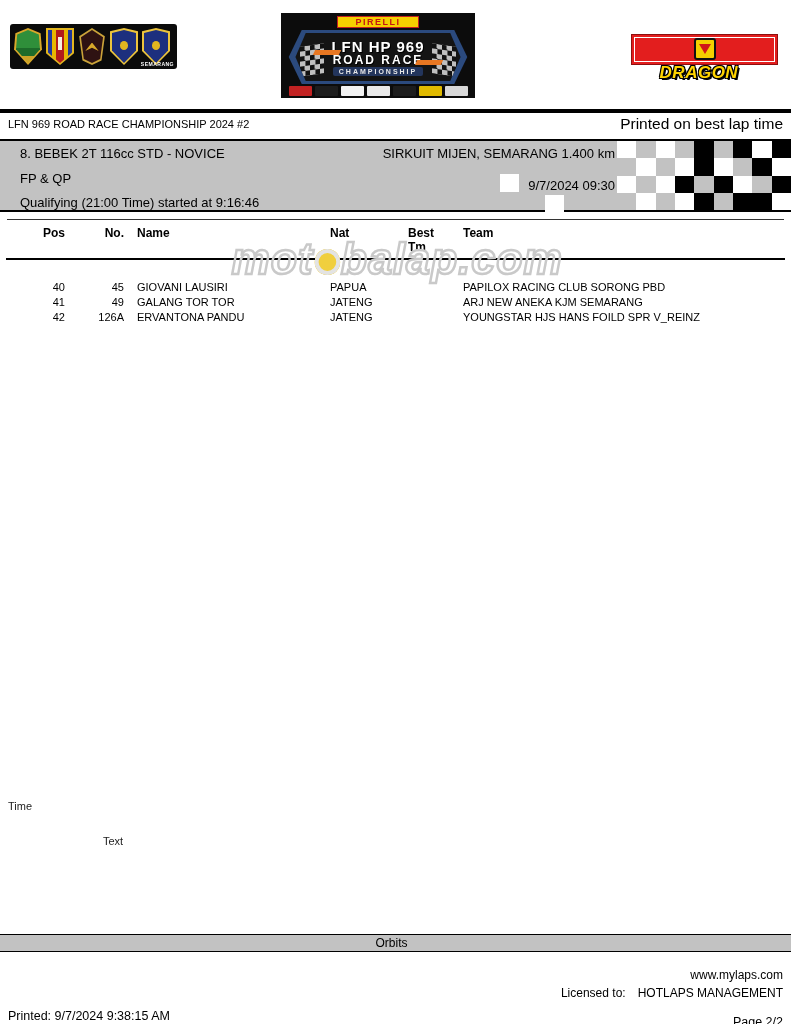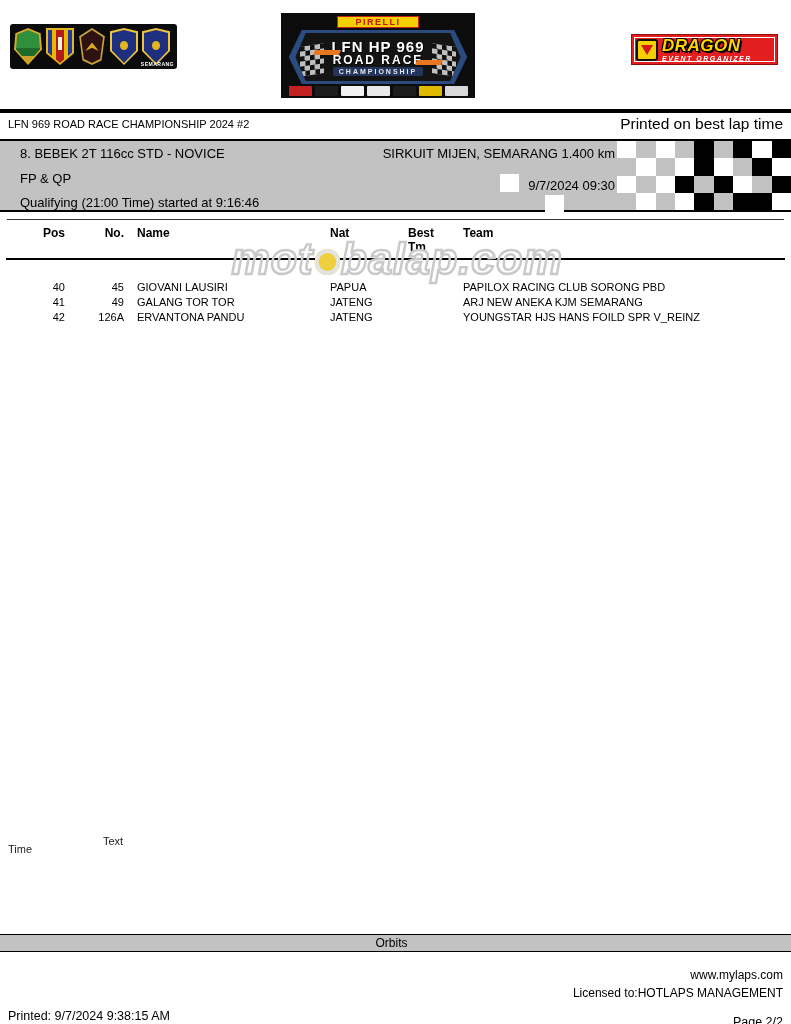--- a/index.html
+++ b/index.html
@@ -44,21 +44,21 @@
   .flag { position:absolute; top:12px; width:24px; height:30px; opacity:.85; transform:skewY(-8deg);
     background:repeating-conic-gradient(#ddd 0 25%, #111 0 50%); background-size:10px 10px; }
   .flag.fl { left:8px; } .flag.fr { right:8px; transform:skewY(8deg); }
   .accent { position:absolute; width:26px; height:5px; background:#e87722; transform:skewX(-25deg); }
   .accent.a1 { left:22px; top:17px; } .accent.a2 { right:22px; bottom:16px; }
   .sponsors { position:absolute; left:0; right:0; bottom:2px; height:10px; display:flex; justify-content:center; gap:3px; }
   .sponsors div { height:10px; width:23px; border-radius:1px; }
 
   .dragon { position:absolute; left:631px; top:22px; width:147px; height:31px; background:#e31e1e;
     border:1px solid #8e0f0f; box-shadow:inset 0 0 0 2px #e31e1e, inset 0 0 0 3px #ffffff;
-    display:flex; align-items:center; padding:3px 4px; gap:4px; }
+    display:flex; align-items:center; padding:3px 4px; gap:4px;flex-direction:column; }
   .dragon-arrowbox { width:22px; height:22px; background:#f5cf00; border:2px solid #111; border-radius:3px;
     display:flex; align-items:center; justify-content:center; flex:0 0 auto; }
   .dragon-arrow { width:0; height:0; border-left:6px solid transparent; border-right:6px solid transparent; border-top:10px solid #d01818; }
   .dragon-texts { display:flex; flex-direction:column; align-items:flex-start; line-height:1; }
   .dragon-brand { color:#ffd400; font-weight:900; font-style:italic; font-size:17px; letter-spacing:.5px;
     text-shadow:-1px -1px 0 #000,1px -1px 0 #000,-1px 1px 0 #000,1px 1px 0 #000,2px 2px 0 #000; }
   .dragon-tag { color:#fff; font-weight:bold; font-style:italic; font-size:7px; letter-spacing:1.5px; margin-top:1px; align-self:flex-end; }
 
   
   .top-rule { position:absolute; left:0; top:97px; width:791px; height:4px; background:#000; }
@@ -93,29 +93,29 @@
   .c-best { padding-left:8px; }
 
   
   .watermark { position:absolute; left:228px; top:222px; z-index:3; pointer-events:none;
     display:flex; align-items:flex-end; font-style:italic; font-weight:900; font-size:44px;
     letter-spacing:1px; color:transparent; -webkit-text-stroke:2.5px #c9c9c9; transform:scaleX(.98); }
   .wm-dot { width:26px; height:26px; border-radius:50%; background:#f0cf3e;
     box-shadow:inset 0 0 0 4px #e3e3e3, inset 0 0 0 8px #f0cf3e; margin:0 1px 9px 1px; }
 
   
-  .lbl-time { position:absolute; left:8px; top:831px; font-size:11px; color:#222; }
+  .lbl-time { position:absolute; left:8px; top:788px; font-size:11px; color:#222; }
   .lbl-text { position:absolute; left:103px; top:823px; font-size:11px; color:#222; }
 
   .orbits-bar { position:absolute; left:0; top:922px; width:791px; border-top:1px solid #000; }
   .orbits-inner { height:17px; background:#c2c2c2; border-bottom:1px solid #000;
     text-align:center; font-size:12px; line-height:16px; padding-right:8px; }
 
   .f-website { position:absolute; right:8px; top:956px; font-size:12px; }
-  .f-licensed { position:absolute; right:8px; top:974px; font-size:12px; display:flex; gap:0; }
+  .f-licensed { position:absolute; right:8px; top:974px; font-size:12px; display:flex; gap:12px; }
   .f-printed { position:absolute; left:8px; top:997px; font-size:12.5px; }
   .f-page { position:absolute; right:8px; top:1003px; font-size:12.5px; }
 </style>
 </head>
 <body>
 
 <div id="page">
 
   <div class="left-badges">
     <div class="shield sh1">

